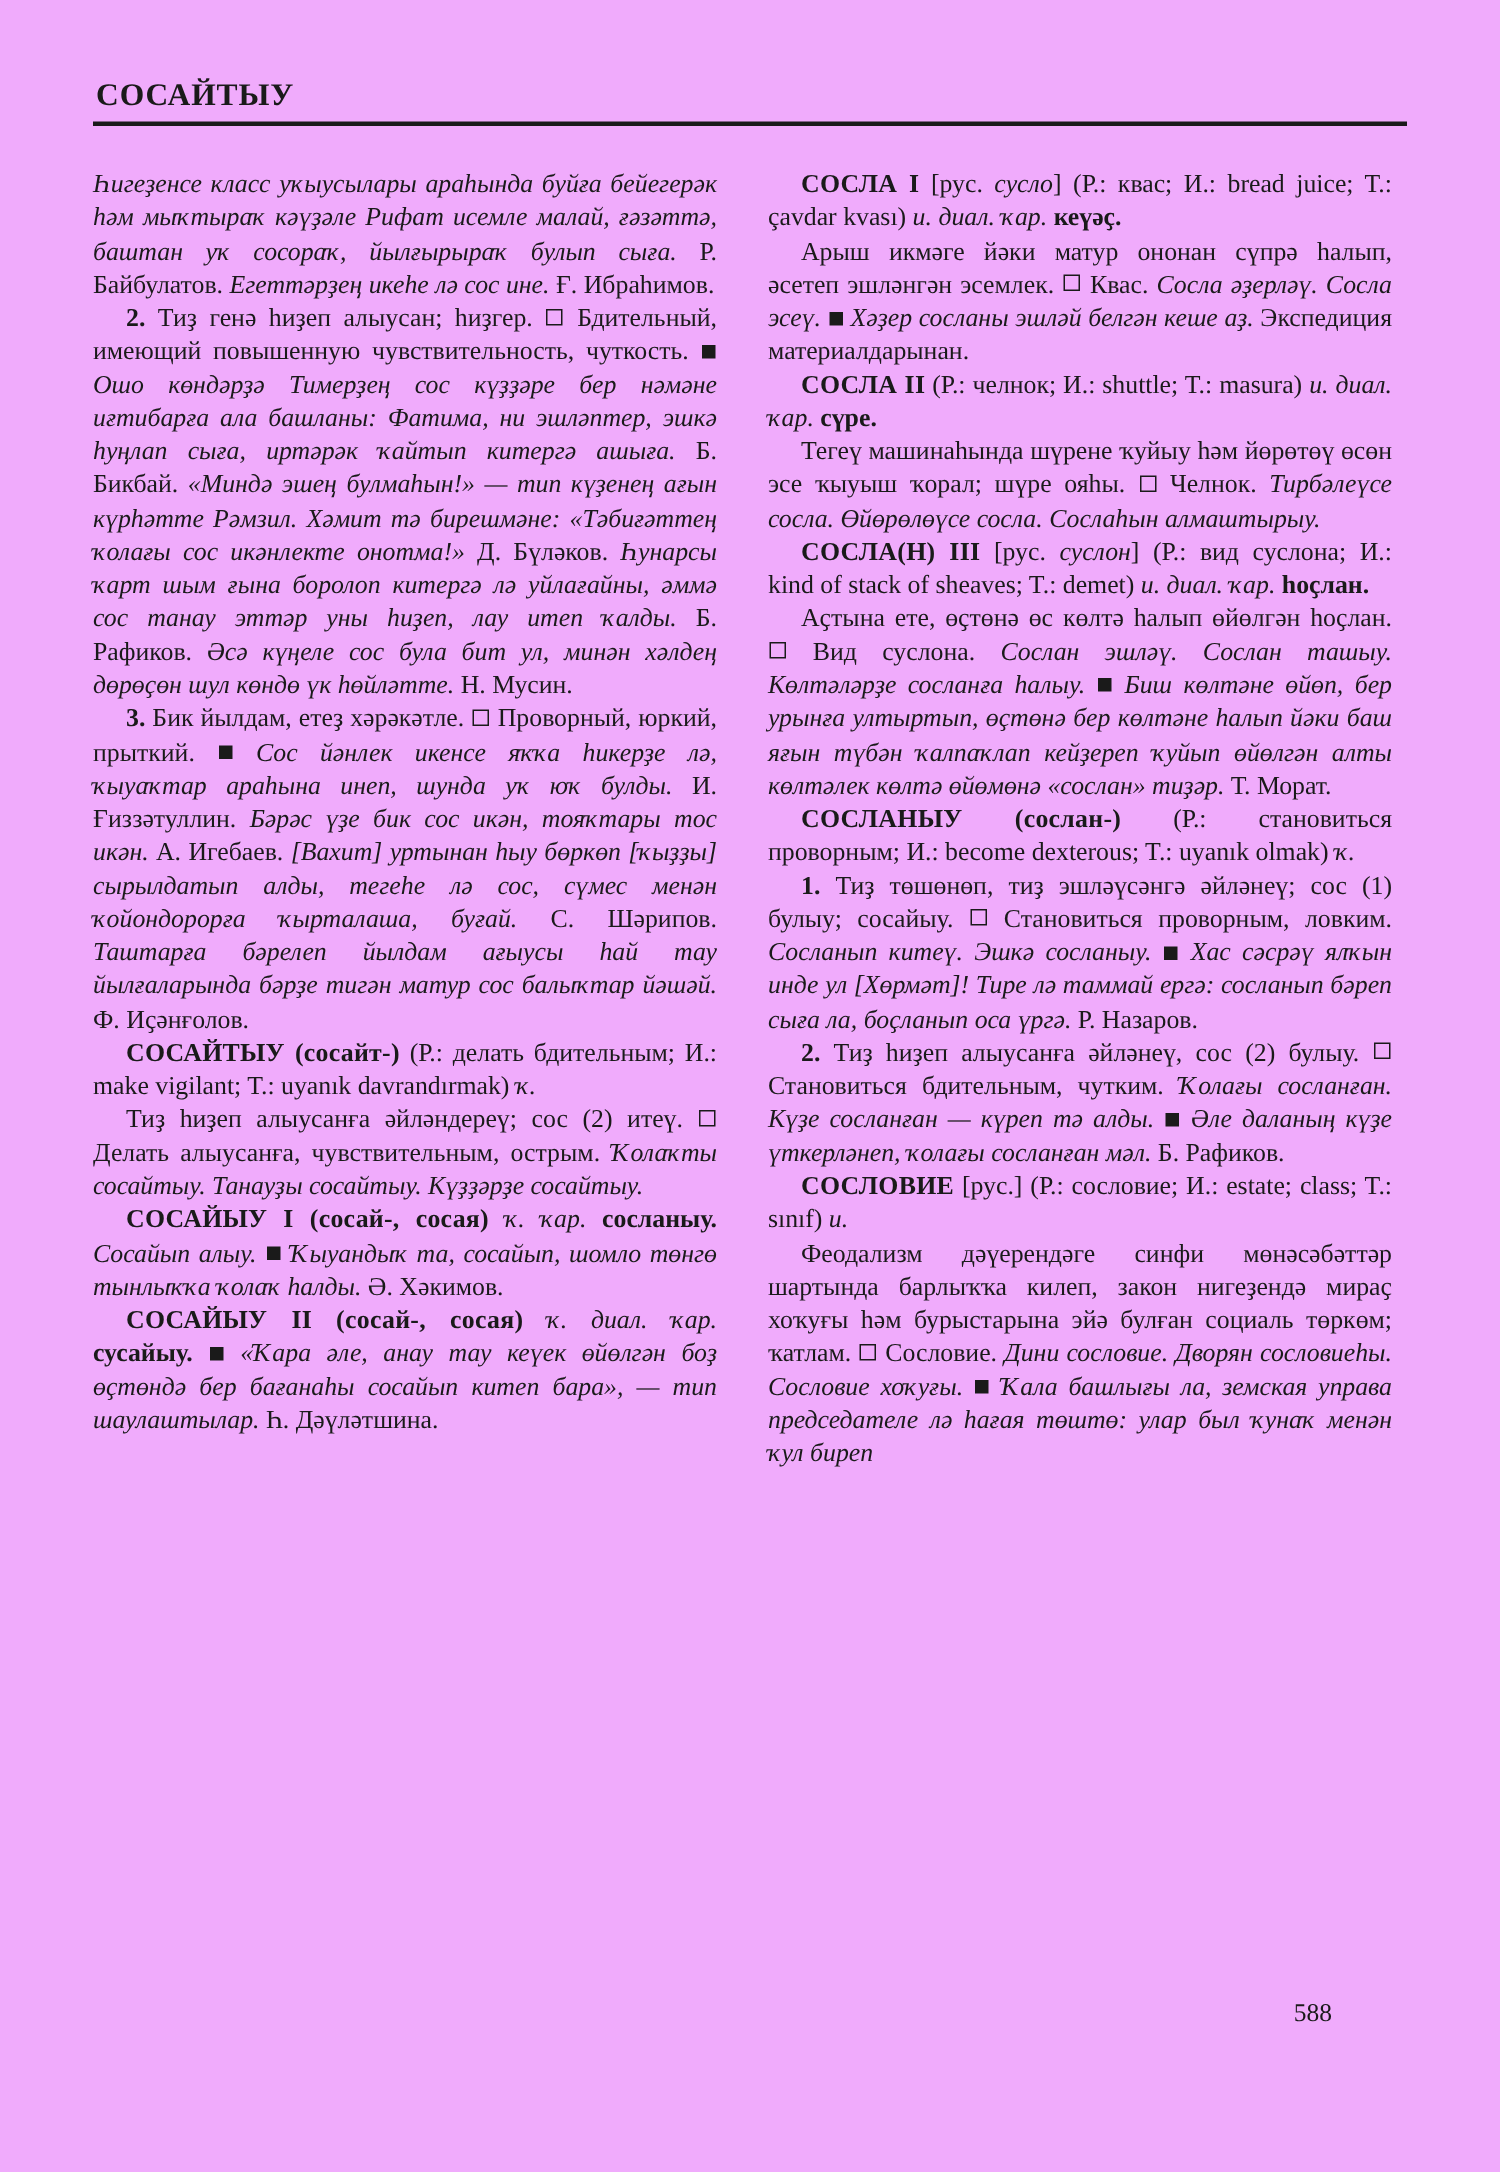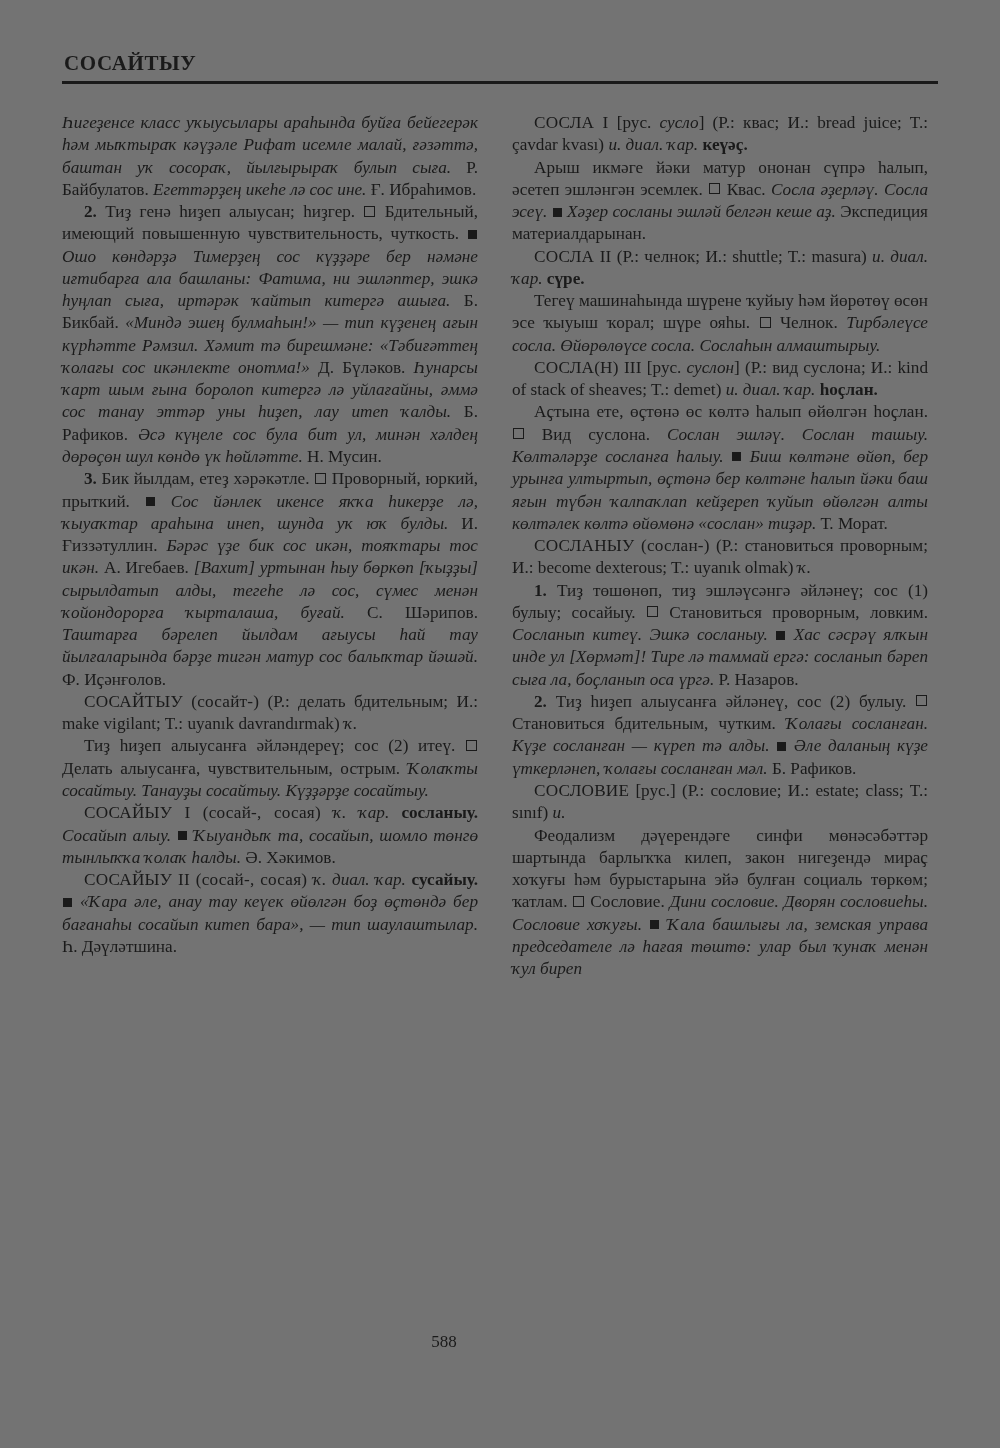--- a/index.html
+++ b/index.html
@@ -14,21 +14,21 @@
     color: #1a1a1a;
     position: relative;
     overflow: hidden;
   }
 
   .page {
     position: absolute;
     left: 0; top: 0;
     width: 1000px;
     height: 1448px;
-    background: #737373;
+    background: #f0abfc;
   }
 
   .header {
     position: absolute;
     left: 62px;
     top: 52px;
     width: 876px;
   }
 
   .running-head {
@@ -69,21 +69,21 @@
     margin: 0;
     padding: 0;
     text-indent: 22px;
   }
 
   .para.noindent {
     text-indent: 0;
   }
 
   .hw {
-    font-weight: normal;
+    font-weight: bold;
     letter-spacing: 0.2px;
   }
 
   .bold {
     font-weight: bold;
   }
 
   .it {
     font-style: italic;
   }
@@ -102,21 +102,21 @@
   }
   .marker-filled {
     background: #1a1a1a;
   }
 
   .folio {
     position: absolute;
     left: 0;
     top: 1332px;
     width: 888px;
-    text-align: center;
+    text-align: right;
     font-size: 17px;
   }
 </style>
 </head>
 <body>
 
 <div class="page">
 
   <div class="header">
     <div class="running-head">СОСАЙТЫУ</div>

